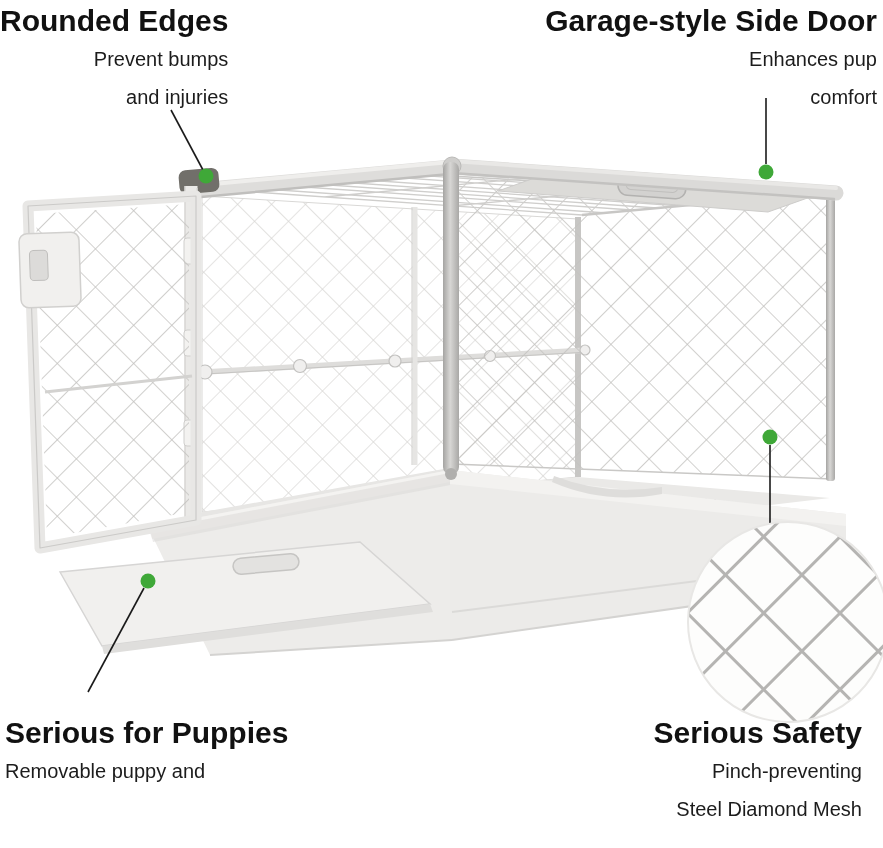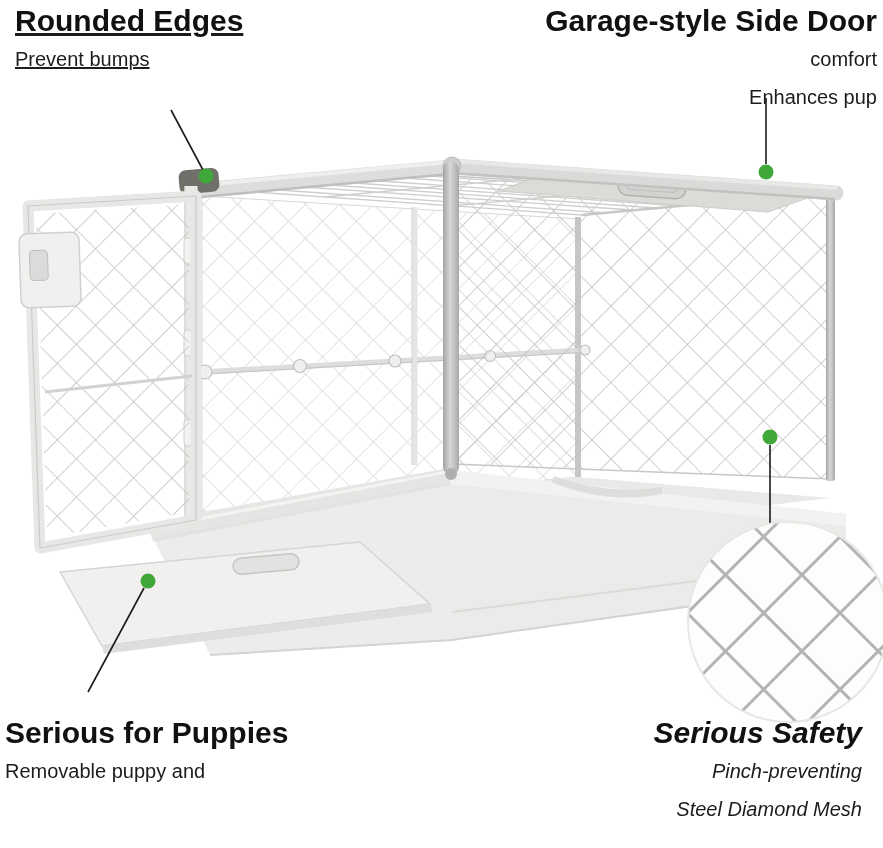--- a/index.html
+++ b/index.html
@@ -28,24 +28,24 @@
     color: var(--title, #111111);
     line-height: 38px;
     white-space: nowrap;
   }
   .callout .line {
     font-size: 20px;
     font-weight: 400;
     line-height: 38px;
     white-space: nowrap;
   }
-  .callout.tl { left: 15px;  top: 2px;   text-align: left; text-decoration: underline; }
+  .callout.tl { left: 0;  top: 2px;   text-align: right; }
   .callout.tr { right: 6px; top: 2px;   text-align: right; }
   .callout.bl { left: 5px;  top: 714px; text-align: left; }
-  .callout.br { right: 21px;top: 714px; text-align: right; font-style: italic; }
+  .callout.br { right: 21px;top: 714px; text-align: right; }
 </style>
 </head>
 <body style="--accent-green: #3fa838; --title: #111111; --body: #1c1c1c; --leader-line: #1a1a1a; --mesh-gray: #c3c2c0; --frame-gray: #dcdbd9;">
 
 <div class="stage">
 
   <svg class="scene" viewBox="0 0 883 848" aria-hidden="true">
     <defs>
       <pattern id="meshFaint" width="24" height="24" patternUnits="userSpaceOnUse" patternTransform="rotate(45)">
         <path d="M0 0H24M0 0V24" stroke="#d7d6d4" stroke-width="1.3" fill="none"></path>
@@ -178,26 +178,27 @@
     <g>
       <circle cx="788" cy="622" r="100" fill="#fdfdfc"></circle>
       <rect x="684" y="518" width="208" height="208" fill="url(#meshBig)" clip-path="url(#zoomClip)"></rect>
       <circle cx="788" cy="622" r="100" fill="none" stroke="#e8e7e5" stroke-width="2"></circle>
     </g>
   </svg>
 
   <div class="callout tl">
     <div class="title">Rounded Edges</div>
     <div class="line">Prevent bumps</div>
+    <div class="line">and injuries</div>
   </div>
 
   <div class="callout tr">
     <div class="title">Garage-style Side Door</div>
+    <div class="line">Enhances pup</div>
     <div class="line">comfort</div>
-    <div class="line">Enhances pup</div>
   </div>
 
   <div class="callout bl">
     <div class="title">Serious for Puppies</div>
     <div class="line">Removable puppy and</div>
   </div>
 
   <div class="callout br">
     <div class="title">Serious Safety</div>
     <div class="line">Pinch-preventing</div>

